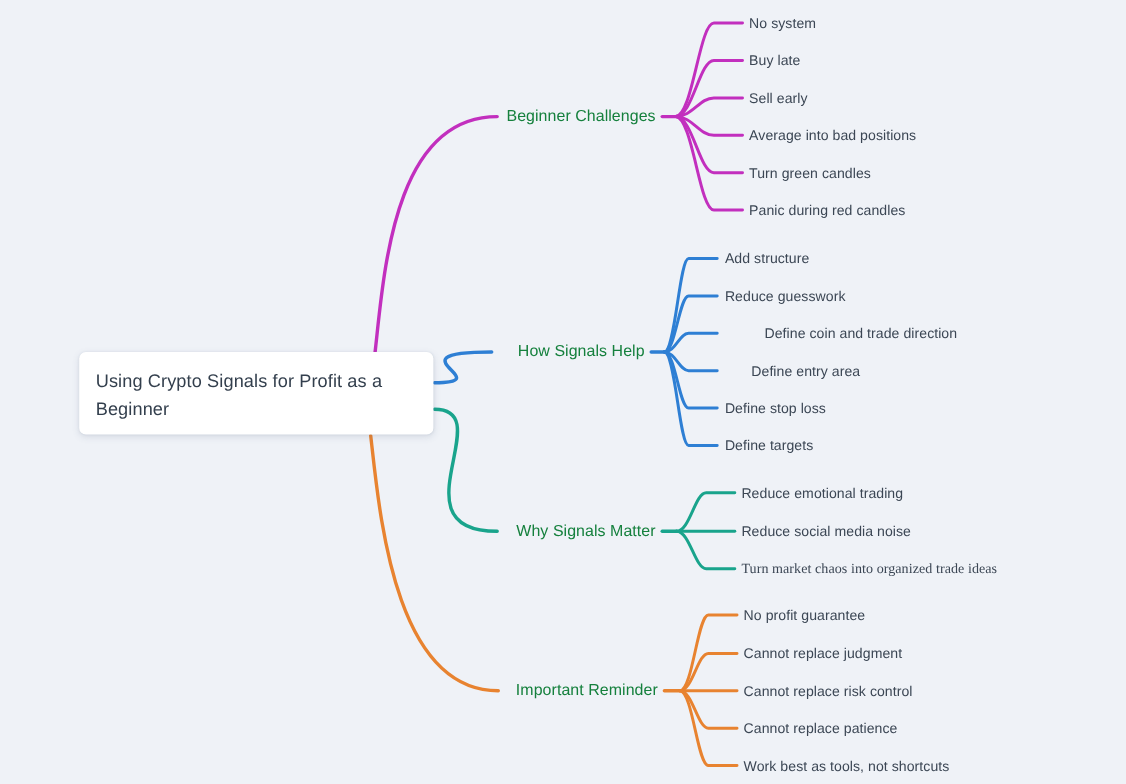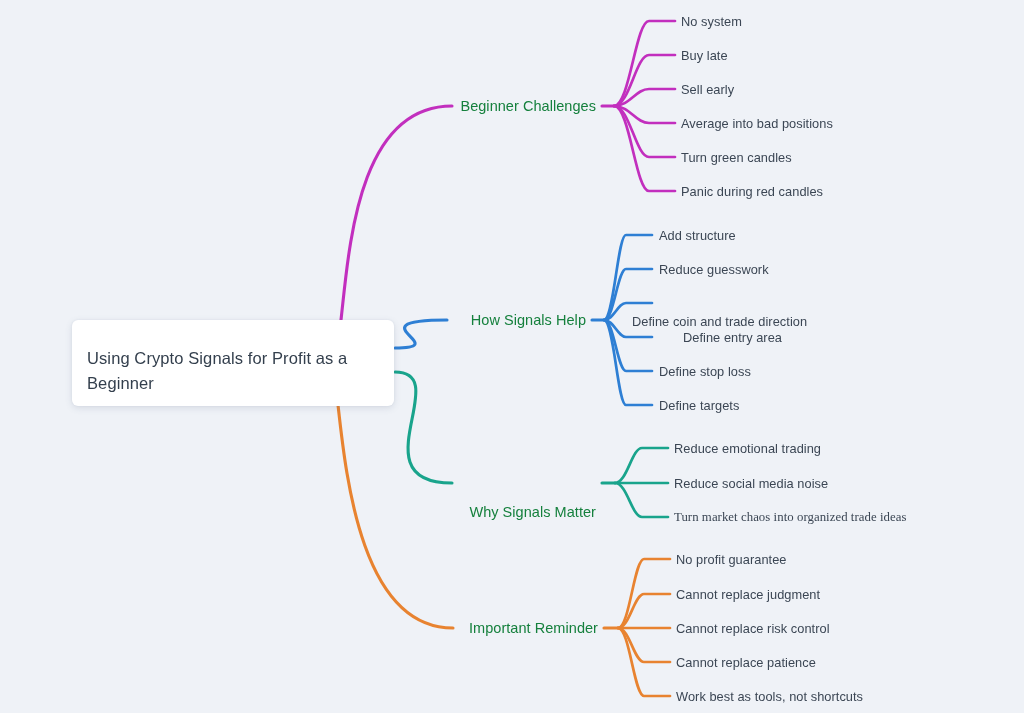--- a/index.html
+++ b/index.html
@@ -33,21 +33,21 @@
     left: 72px;
     top: 320px;
     width: 322px;
     min-height: 74px;
     box-sizing: border-box;
     background: #ffffff;
     border-radius: 6px;
     box-shadow: 0 2px 7px rgba(80, 100, 130, 0.16), 0 0 2px rgba(80, 100, 130, 0.10);
     display: flex;
     align-items: center;
-    padding: 26px 16px 10px 15px;
+    padding: 15px 16px 10px 15px;
     z-index: 5;
   }
   .central-node .central-text {
     font-size: 16.5px;
     line-height: 25px;
     color: #333f4d;
     letter-spacing: 0.1px;
     font-weight: 400;
   }
   .branch-label {
@@ -116,25 +116,25 @@
       <div class="branch-label rt" style="left: 0px; width: 596px; top: 106px;">Beginner Challenges</div>
       <div class="leaf-label" style="left: 681px; top: 21px;">No system</div>
       <div class="leaf-label" style="left: 681px; top: 55px; text-align: center;">Buy late</div>
       <div class="leaf-label" style="left: 681px; top: 89px;">Sell early</div>
       <div class="leaf-label" style="left: 681px; top: 123px;">Average into bad positions</div>
       <div class="leaf-label" style="left: 681px; top: 157px;">Turn green candles</div>
       <div class="leaf-label" style="left: 681px; top: 191px;">Panic during red candles</div>
       <div class="branch-label rt" style="left: 0px; width: 586px; top: 320px;">How Signals Help</div>
       <div class="leaf-label" style="left: 659px; top: 235px;">Add structure</div>
       <div class="leaf-label" style="left: 659px; top: 269px;">Reduce guesswork</div>
-      <div class="leaf-label" style="left: 632px; top: 303px; margin-top: 18px;">Define coin and trade direction</div>
+      <div class="leaf-label" style="left: 695px; top: 303px;">Define coin and trade direction</div>
       <div class="leaf-label" style="left: 659px; top: 337px; margin-left: 24px;">Define entry area</div>
       <div class="leaf-label" style="left: 659px; top: 371px;">Define stop loss</div>
       <div class="leaf-label" style="left: 659px; top: 405px;">Define targets</div>
-      <div class="branch-label rt" style="left: 0px; width: 596px; top: 512px;">Why Signals Matter</div>
+      <div class="branch-label rt" style="left: 0px; width: 596px; top: 483px;">Why Signals Matter</div>
       <div class="leaf-label" style="left: 674px; top: 448px;">Reduce emotional trading</div>
       <div class="leaf-label" style="left: 674px; top: 483px;">Reduce social media noise</div>
       <div class="leaf-label" style="left: 674px; top: 517px; font-family: Liberation Serif, serif;">Turn market chaos into organized trade ideas</div>
       <div class="branch-label rt" style="left: 0px; width: 598px; top: 628px;">Important Reminder</div>
       <div class="leaf-label" style="left: 676px; top: 559px;">No profit guarantee</div>
       <div class="leaf-label" style="left: 676px; top: 594px;">Cannot replace judgment</div>
       <div class="leaf-label" style="left: 676px; top: 628px;">Cannot replace risk control</div>
       <div class="leaf-label" style="left: 676px; top: 662px;">Cannot replace patience</div>
       <div class="leaf-label" style="left: 676px; top: 696px;">Work best as tools, not shortcuts</div>
     </div>

